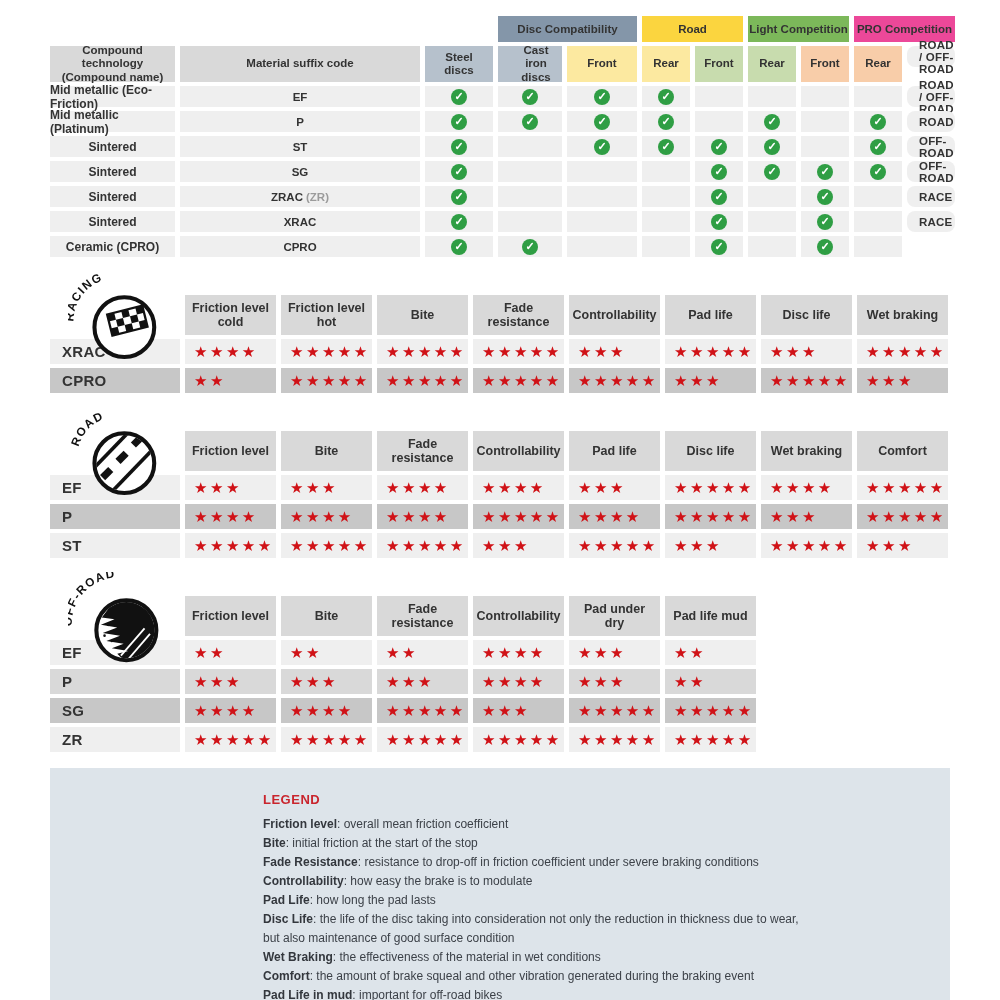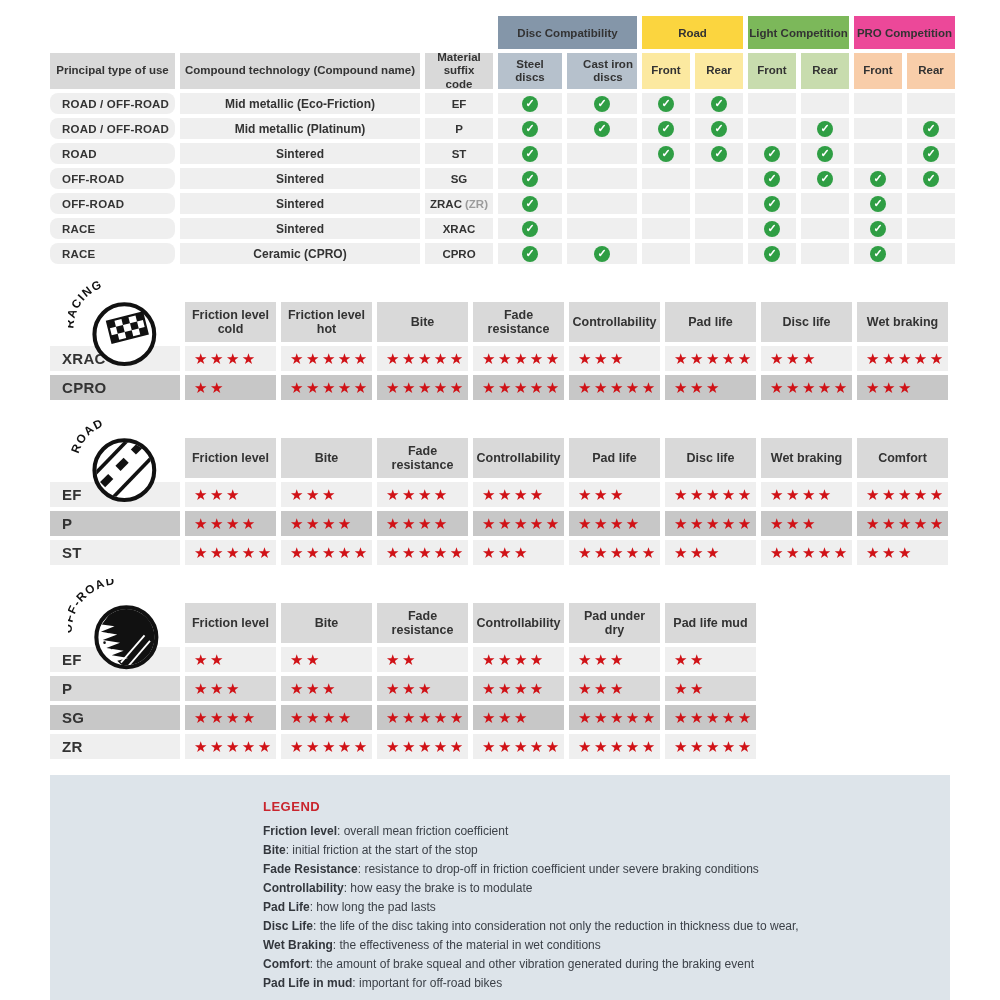--- a/index.html
+++ b/index.html
@@ -1,21 +1,21 @@
 <!DOCTYPE html>
 <html style="--star: #d01217; --check: #2f9e44; --legendbg: #dde4ea; --legendred: #c9252d;"><head>
 <meta charset="utf-8">
 <style>
   html,body{margin:0;padding:0;background:#fff;}
   body{width:1000px;font-family:"Liberation Sans", sans-serif;color:#333;}
   .page{width:1000px;min-height:1000px;box-sizing:border-box;padding:16px 50px 20px 50px;}
 
   
   .compat{display:grid;grid-template-columns:125px 240px 68px 64px 70px 48px 48px 48px 48px 48px 48px;gap:4px 5px;}
-  .gcell{height:33px;display:flex;align-items:center;justify-content:center;font-size:11.5px;font-weight:bold;color:#333;}
+  .gcell{height:26px;display:flex;align-items:center;justify-content:center;font-size:11.5px;font-weight:bold;color:#333;}
   .gcell.spacer{background:transparent;}
   .hcell{height:36px;display:flex;align-items:center;justify-content:center;text-align:center;font-size:11.5px;font-weight:bold;line-height:1.15;padding:1px 4px;box-sizing:border-box;background:#d9d9d9;}
   .cell{height:21px;display:flex;align-items:center;justify-content:center;background:#efefef;font-size:11.5px;font-weight:bold;}
   .cell.use{justify-content:flex-start;padding-left:12px;box-sizing:border-box;letter-spacing:.2px;border-radius:8px;}
   .cell.comp{font-size:12px;}
   .note{color:#9b9b9b;font-weight:bold;margin-left:3px;}
   .chk{display:inline-flex;width:16px;height:16px;border-radius:50%;background:var(--check,#2f9e44);color:#fff;font-size:11px;font-weight:bold;align-items:center;justify-content:center;line-height:1;}
 
   
   .section{position:relative;margin-top:38px;}
@@ -42,21 +42,20 @@
 <body>
 
 <div class="page">
 
   <div class="compat" id="compat">
       <div class="gcell spacer" style="grid-column: span 3;"></div>
       <div class="gcell" style="grid-column: span 2; background: rgb(132, 150, 169);">Disc Compatibility</div>
       <div class="gcell" style="grid-column: span 2; background: rgb(251, 213, 63);">Road</div>
       <div class="gcell" style="grid-column: span 2; background: rgb(124, 184, 90);">Light Competition</div>
       <div class="gcell" style="grid-column: span 2; background: #ec4899;">PRO Competition</div>
-      <div class="hcell">Principal type of use</div>
       <div class="hcell">Compound technology (Compound name)</div>
       <div class="hcell">Material suffix code</div>
       <div class="hcell" style="background: rgb(182, 193, 204);">Steel discs</div>
       <div class="hcell" style="background: rgb(182, 193, 204); padding-left: 16px;">Cast iron discs</div>
       <div class="hcell" style="background: rgb(252, 233, 160);">Front</div>
       <div class="hcell" style="background: rgb(252, 233, 160);">Rear</div>
       <div class="hcell" style="background: rgb(200, 220, 174);">Front</div>
       <div class="hcell" style="background: rgb(200, 220, 174);">Rear</div>
       <div class="hcell" style="background: rgb(248, 205, 169);">Front</div>
       <div class="hcell" style="background: rgb(248, 205, 169);">Rear</div>
@@ -369,19 +368,20 @@
 
   <div class="legend">
     <div class="legend-title">LEGEND</div>
     <div id="legend-entries">
         <div class="lentry"><span class="lt">Friction level</span>: overall mean friction coefficient</div>
         <div class="lentry"><span class="lt">Bite</span>: initial friction at the start of the stop</div>
         <div class="lentry"><span class="lt">Fade Resistance</span>: resistance to drop-off in friction coefficient under severe braking conditions</div>
         <div class="lentry"><span class="lt">Controllability</span>: how easy the brake is to modulate</div>
         <div class="lentry"><span class="lt">Pad Life</span>: how long the pad lasts</div>
         <div class="lentry"><span class="lt">Disc Life</span>: the life of the disc taking into consideration not only the reduction in thickness due to wear,</div>
+        <div class="lentry">but also maintenance of good surface condition</div>
         <div class="lentry"><span class="lt">Wet Braking</span>: the effectiveness of the material in wet conditions</div>
         <div class="lentry"><span class="lt">Comfort</span>: the amount of brake squeal and other vibration generated during the braking event</div>
         <div class="lentry"><span class="lt">Pad Life in mud</span>: important for off-road bikes</div>
       </div>
   </div>
 
 </div>
 
 </body></html>

